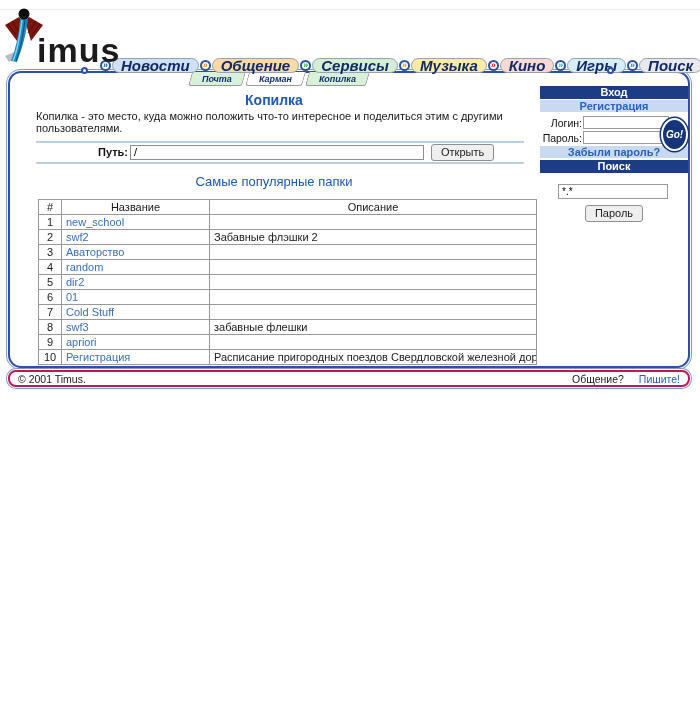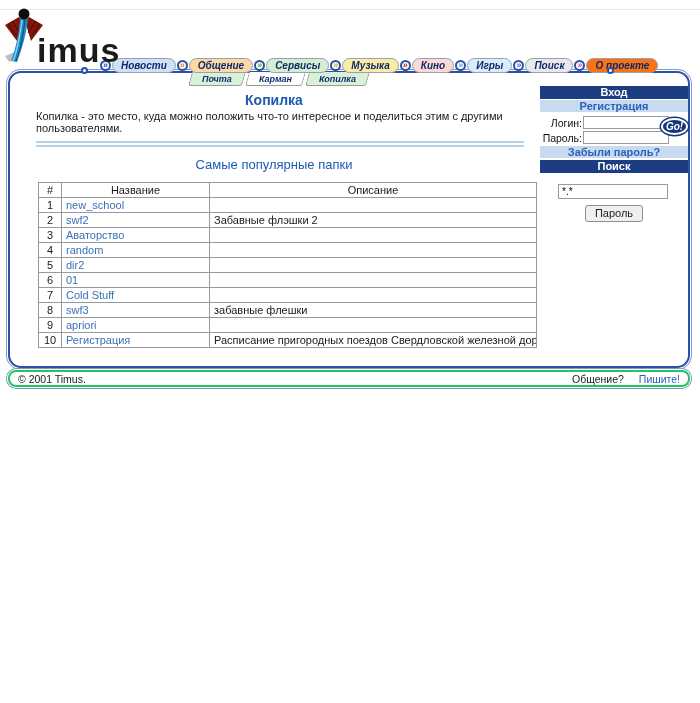--- a/index.html
+++ b/index.html
@@ -20,21 +20,21 @@
 
   
   .nav { position:absolute; top:57px; left:99px; height:16px; display:flex;
     align-items:center; z-index:4; }
   .nav-item { display:flex; align-items:center; }
   .nav-circle { width:11px; height:11px; border-radius:50%; background:#fff;
     border:2px solid #2a52a0; font-size:9px; font-weight:bold;
     display:flex; align-items:center; justify-content:center; line-height:8px;
     margin:0 1px; cursor:pointer; }
   .nav-pill { height:15px; padding:0 8px; border:1px solid #9aa0ad; border-radius:8px;
-    display:flex; align-items:center; font-size:10px; font-style:italic; font-weight:bold;
+    display:flex; align-items:center; font-size:15px; font-style:italic; font-weight:bold;
     color:#0f2a66; cursor:pointer; white-space:nowrap; }
 
   
   .node { position:absolute; width:7px; height:7px; border-radius:50%;
     background:#fff; border:2px solid #2b50a5; z-index:6; }
   .node-left  { left:81px;  top:67px; }
   .node-right { left:607px; top:67px; }
 
   
   .main-box { position:absolute; left:8px; top:71px; width:682px; height:297px;
@@ -82,33 +82,33 @@
   .bar-dark { height:13px; line-height:13px; text-align:center; color:#fff;
     font-size:11px; font-weight:bold; }
   .bar-light { height:12px; line-height:12px; text-align:center; font-size:11px;
     font-weight:bold; margin-top:1px; cursor:pointer; }
   .bar-light a { text-decoration:none; color:inherit; }
   .login-form { position:relative; margin-top:3px; height:30px; }
   .form-row { display:flex; align-items:center; justify-content:flex-start; height:15px; }
   .form-label { width:42px; text-align:right; font-size:10.5px; color:#111; }
   .form-input { width:86px; height:13px; margin-left:1px; border:1px solid #9a9a9a;
     font-size:10px; padding:0 2px; font-family:"Liberation Sans",sans-serif; }
-  .go-btn { position:absolute; right:0; top:3px; width:27px; height:17px;
+  .go-btn { position:absolute; right:0; top:3px; width:27px; height:33px;
     border-radius:50%; border:2px solid #fff; box-shadow:0 0 0 1.5px #16357a;
     color:#fff; font-weight:bold; font-style:italic; font-size:10px;
     display:flex; align-items:center; justify-content:center; cursor:pointer;
     font-family:"Liberation Sans",sans-serif; }
   .search-row { margin-top:8px; margin-left:18px; }
   .search-input { width:110px; height:15px; border:1px solid #9a9a9a; font-size:10px;
     padding:0 3px; font-family:"Liberation Sans",sans-serif; }
   .search-btn-row { text-align:center; margin-top:4px; }
 
   
   .footer-box { position:absolute; left:8px; top:370px; width:682px; height:17px;
-    border:2px solid #22c55e; border-radius:8px; background:#fff;
+    border:2px solid #be185d; border-radius:8px; background:#fff;
     box-shadow:0 0 0 1px #ffffff, 0 0 0 2px #7f9cc9;
     display:flex; align-items:center; justify-content:space-between;
     padding:0 8px; font-size:10.5px; color:#1a1a1a; }
   .footer-right a { color:#2a62b8; text-decoration:none; cursor:pointer; margin-left:3px; }
 </style>
 </head>
 <body>
 
 <div class="top-rule"></div>
 
@@ -178,20 +178,25 @@
       <span>Копилка</span>
     </div>
   </div>
 
   <div class="content">
     <div class="content-title" style="color: rgb(29, 90, 178);">Копилка</div>
     <div class="desc">Копилка - это место, куда можно положить что-то интересное и поделиться этим с другими пользователями.</div>
 
     <div class="rule" style="background: rgb(185, 207, 232);"></div>
 
+    <div class="path-row">
+      <span class="path-label">Путь:</span>
+      <input class="path-input" type="text" value="/" style="">
+      <button class="btn open-btn">Открыть</button>
+    </div>
 
     <div class="rule2" style="background: rgb(185, 207, 232);"></div>
 
     <div class="table-title" style="color: rgb(29, 90, 178);">Самые популярные папки</div>
 
     <table class="folders">
       <colgroup>
           <col class="c-num">
           <col class="c-name">
           <col>

